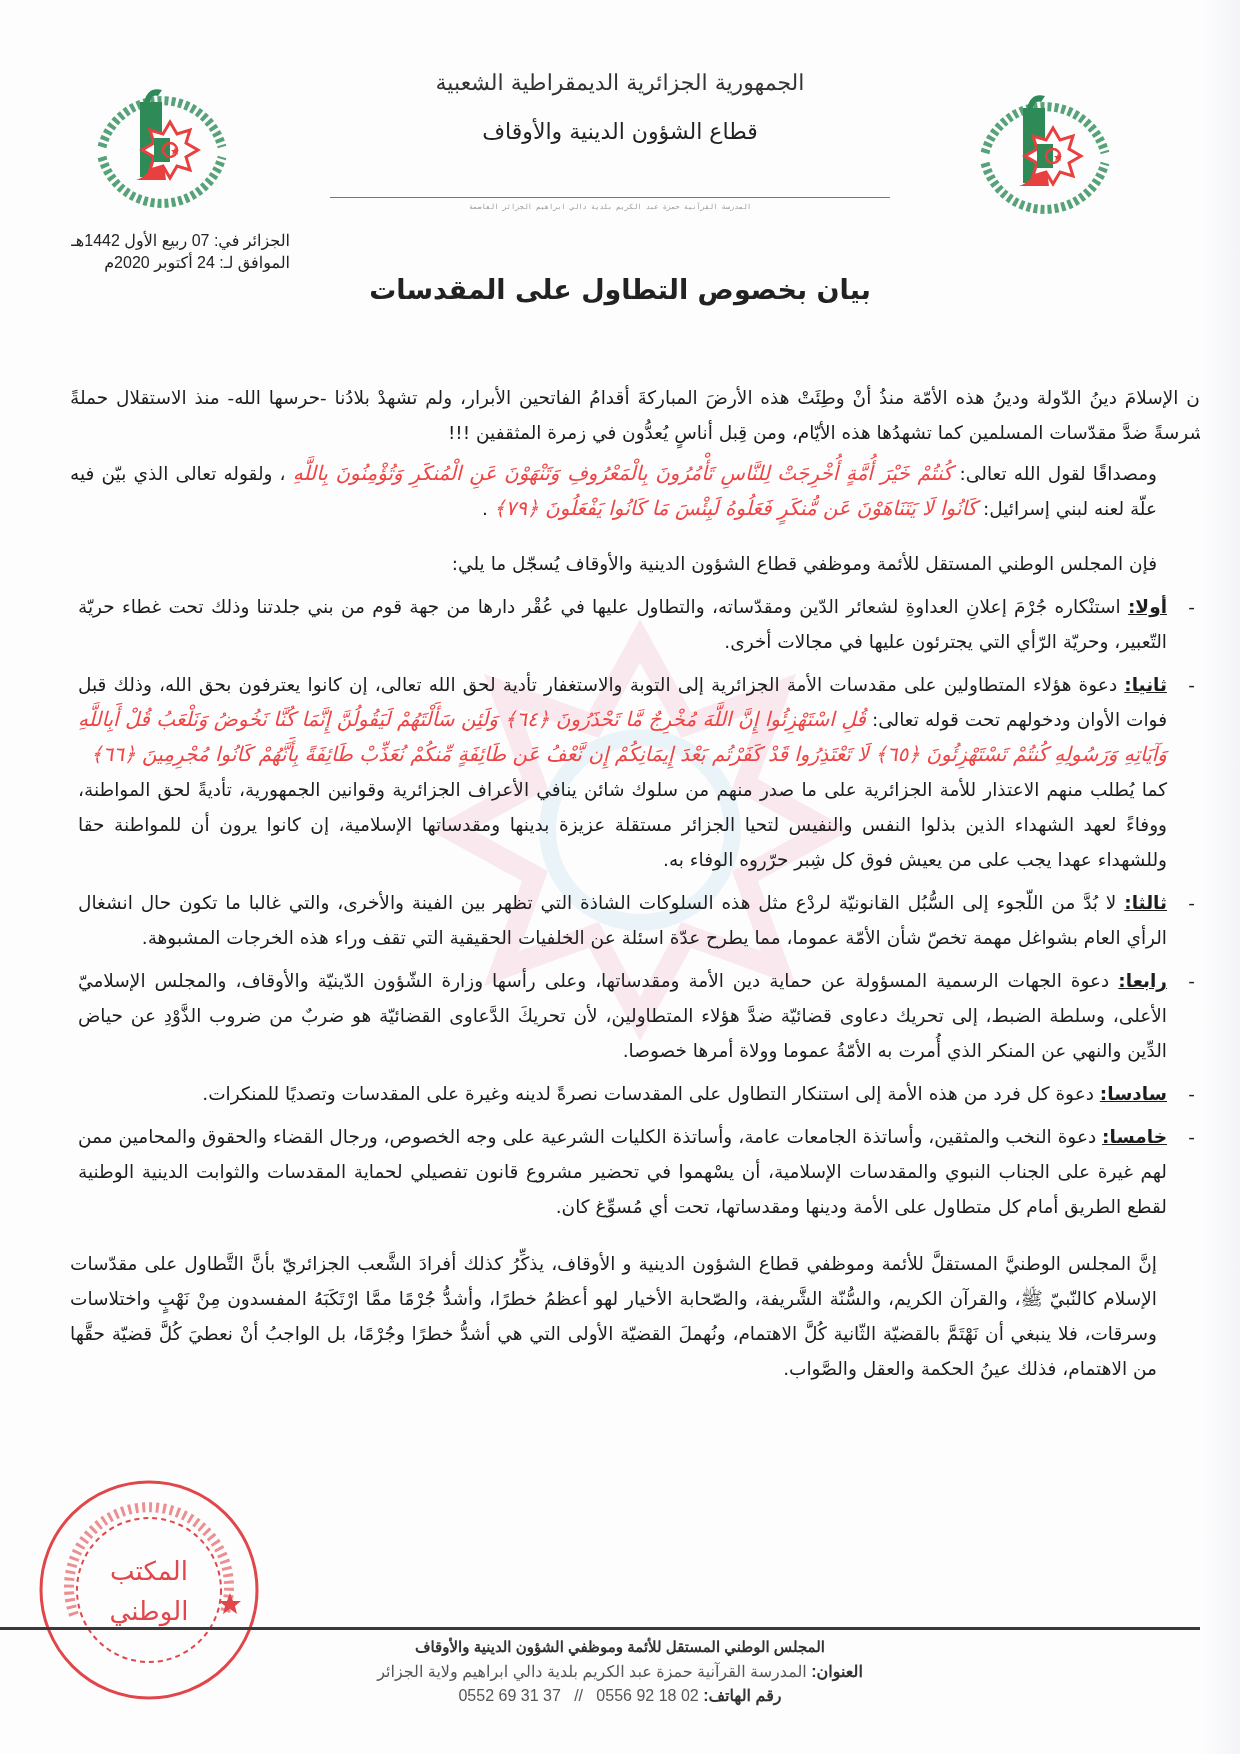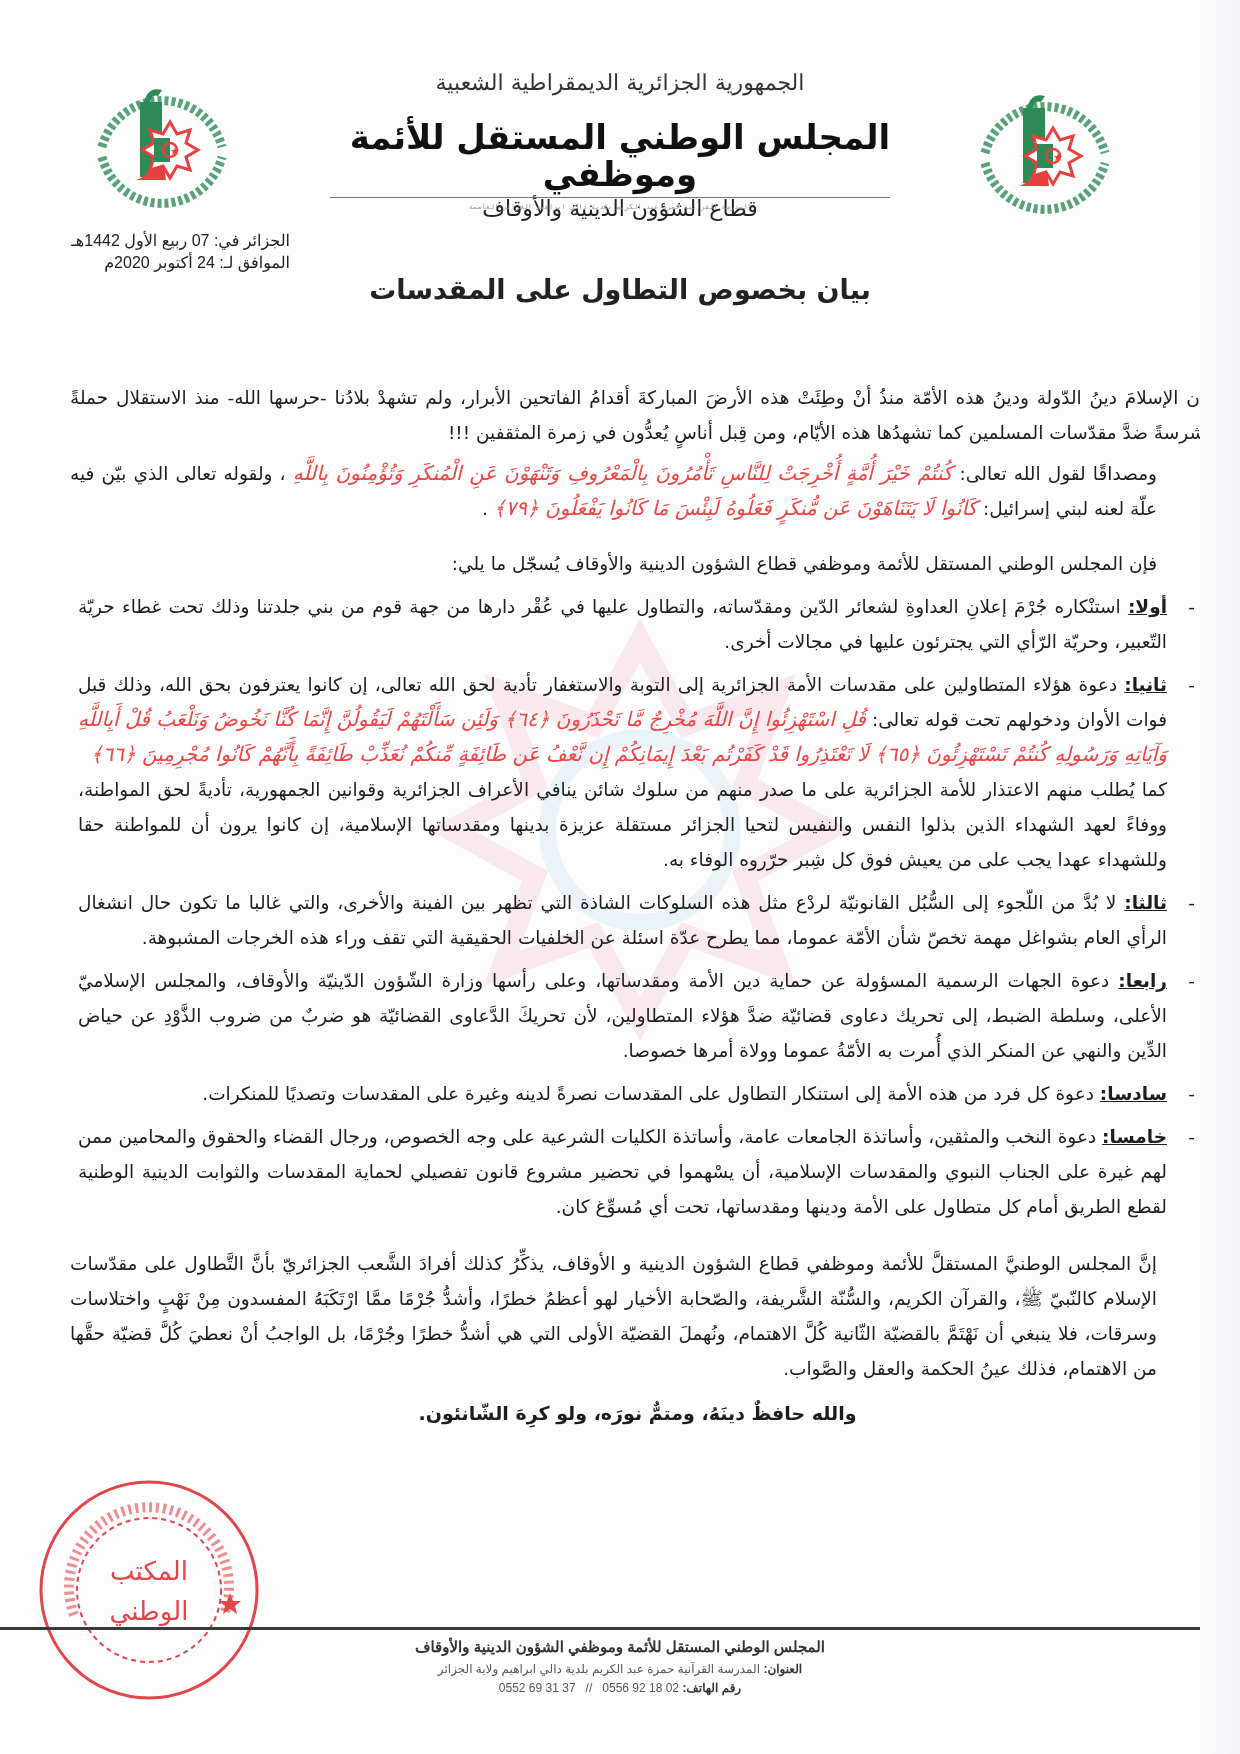--- a/index.html
+++ b/index.html
@@ -35,21 +35,21 @@
   .item::before { content: "-"; position: absolute; right: 2px; top: 0; }
   .item-label { font-weight: bold; text-decoration: underline; }
   .closing { text-align: center; font-weight: bold; margin-top: 10px; font-size: 19px; }
   .section-gap { height: 14px; }
 
   .stamp { position: absolute; left: 34px; top: 1475px; width: 230px; height: 230px; }
 
   .footer-rule { position: absolute; left: 0; top: 1627px; width: 1240px; border-top: 3px solid #3a3a3a; }
   .footer { position: absolute; left: 330px; top: 1638px; width: 580px; direction: rtl; text-align: center; font-family: "Liberation Sans", sans-serif; color: #555; }
   .footer-org { font-size: 15px; font-weight: bold; color: #333; margin-bottom: 6px; }
-  .footer-line { font-size: 12px; margin-bottom: 5px; }
+  .footer-line { font-size: 16px; margin-bottom: 5px; }
   .footer-key { font-weight: bold; color: #333; }
   .ltr { direction: ltr; unicode-bidi: embed; }
   .right-shadow { position: absolute; right: 0; top: 0; width: 40px; height: 1754px; background: linear-gradient(to right, #fdfdfe, #f3f4f7); }
 </style>
 </head>
 <body>
 
 <div class="page">
 
   <svg class="watermark" viewBox="0 0 100 100">
@@ -76,21 +76,20 @@
     <path d="M82,50 q4,-16 18,-12 l-4,6 q-6,-2 -8,6z" fill="#2e8b57"></path>
     <path d="M74,128 q14,-4 26,-30 l4,30z" fill="#e8403f"></path>
     <polygon points="108,70 115,82 128,78 124,91 136,98 124,105 128,118 115,114 108,126 101,114 88,118 92,105 80,98 92,91 88,78 101,82" fill="#fff" stroke="#e8403f" stroke-width="3"></polygon>
     <rect x="92" y="86" width="16" height="24" fill="#2e8b57"></rect>
     <circle cx="108" cy="98" r="7" fill="none" stroke="#e8403f" stroke-width="2.5"></circle>
     <polygon points="113,95 114,98 117,98 115,100 116,103 113,101 110,103 111,100 109,98 112,98" fill="#e8403f"></polygon>
   </svg>
 
   <div class="header-center">
     <div class="republic">الجمهورية الجزائرية الديمقراطية الشعبية</div>
-    <div class="org-name">المجلس الوطني المستقل للأئمة وموظفي</div>
     <div class="sector">قطاع الشؤون الدينية والأوقاف</div>
   </div>
   <div class="header-rule"></div>
   <div class="header-tiny">المدرسة القرآنية حمزة عبد الكريم بلدية دالي ابراهيم الجزائر العاصمة</div>
 
   <div class="date-block">
     <div>الجزائر في: 07 ربيع الأول 1442هـ</div>
     <div>الموافق لـ: 24 أكتوبر 2020م</div>
   </div>
 
@@ -132,21 +131,20 @@
         <span>دعوة كل فرد من هذه الأمة إلى استنكار التطاول على المقدسات نصرةً لدينه وغيرة على المقدسات وتصديًا للمنكرات.</span>
       </li>
       <li class="item">
         <span class="item-label">خامسا:</span>
         <span>دعوة النخب والمثقين، وأساتذة الجامعات عامة، وأساتذة الكليات الشرعية على وجه الخصوص، ورجال القضاء والحقوق والمحامين ممن لهم غيرة على الجناب النبوي والمقدسات الإسلامية، أن يسْهموا في تحضير مشروع قانون تفصيلي لحماية المقدسات والثوابت الدينية الوطنية لقطع الطريق أمام كل متطاول على الأمة ودينها ومقدساتها، تحت أي مُسوِّغ كان.</span>
       </li>
     </ul>
 
     <div class="section-gap"></div>
     <p class="para indent">إنَّ المجلس الوطنيَّ المستقلَّ للأئمة وموظفي قطاع الشؤون الدينية و الأوقاف، يذكِّرُ كذلك أفرادَ الشَّعب الجزائريّ بأنَّ التَّطاول على مقدّسات الإسلام كالنّبيّ ﷺ، والقرآن الكريم، والسُّنّة الشَّريفة، والصّحابة الأخيار لهو أعظمُ خطرًا، وأشدُّ جُرْمًا ممَّا ارْتَكَبَهُ المفسدون مِنْ نَهْبٍ واختلاسات وسرقات، فلا ينبغي أن نَهْتَمَّ بالقضيّة الثّانية كُلَّ الاهتمام، ونُهملَ القضيّة الأولى التي هي أشدُّ خطرًا وجُرْمًا، بل الواجبُ أنْ نعطيَ كُلَّ قضيّة حقَّها من الاهتمام، فذلك عينُ الحكمة والعقل والصَّواب.</p>
-    <p class="closing">والله حافظٌ دينَهُ، ومتمٌّ نورَه، ولو كرِهَ الشّانئون.</p>
   </div>
 
   <svg class="stamp" viewBox="0 0 230 230">
     <circle cx="115" cy="115" r="108" fill="none" stroke="#e0464a" stroke-width="3"></circle>
     <circle cx="115" cy="115" r="72" fill="none" stroke="#e0464a" stroke-width="2" stroke-dasharray="5 4"></circle>
     <path d="M40,140 A80,80 0 1 1 190,140" fill="none" stroke="#e0464a" stroke-width="10" stroke-dasharray="3 4" opacity="0.6"></path>
     <polygon points="196,118 199,126 207,126 201,131 203,139 196,134 189,139 191,131 185,126 193,126" fill="#e0464a"></polygon>
     <text x="115" y="105" text-anchor="middle" font-family="DejaVu Sans, sans-serif" font-size="26" fill="#e0464a">المكتب</text>
     <text x="115" y="145" text-anchor="middle" font-family="DejaVu Sans, sans-serif" font-size="26" fill="#e0464a">الوطني</text>
   </svg>

